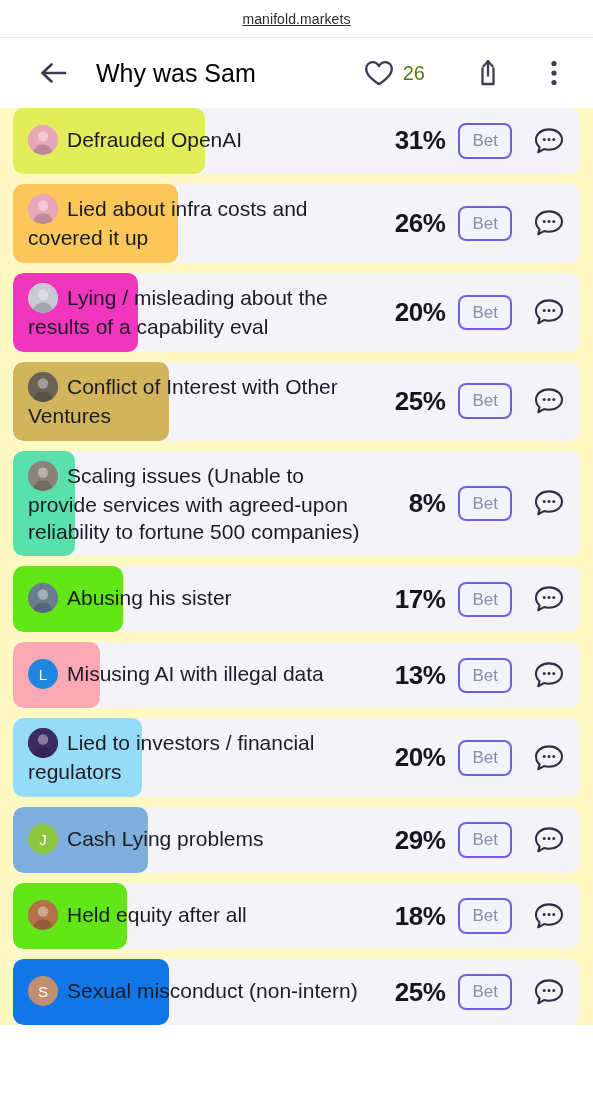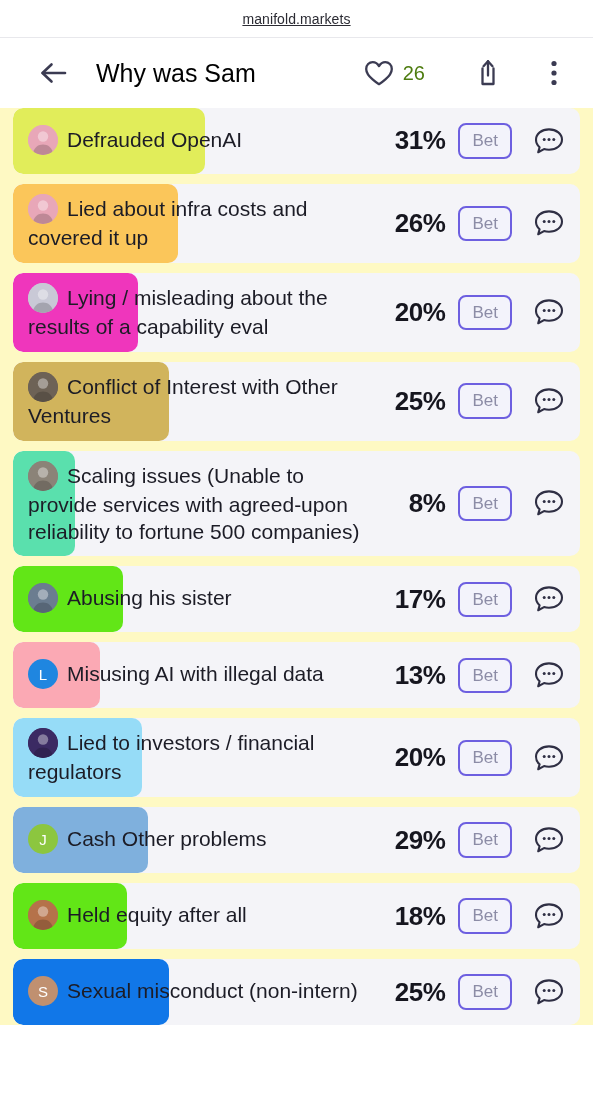--- a/index.html
+++ b/index.html
@@ -407,21 +407,21 @@
               <circle cx="16" cy="13.5" r="1.5" fill="#2f2f44"></circle>
               <circle cx="20.8" cy="13.5" r="1.5" fill="#2f2f44"></circle>
             </svg>
           </span>
         </div>
       </div>
     </div>
     <div class="answer-row">
       <div class="answer-fill" style="background: rgb(127, 176, 221); width: 135px;"></div>
       <div class="answer-main">
-        <div class="answer-text"><span class="avatar" style="background: rgb(140, 198, 63);">J</span><span class="answer-text-inline">Cash Other problems</span></div>
+        <div class="answer-text"><span class="avatar" style="background: rgb(140, 198, 63);">J</span><span class="answer-text-inline">Cash Lying problems</span></div>
       </div>
       <div class="answer-right">
         <div class="pct">29%</div>
         <button class="bet-btn">Bet</button>
         <div class="chat-btn">
           <span>
             <svg width="32" height="30" viewBox="0 0 32 30">
               <path d="M16 3.4 C23.6 3.4 29 8.1 29 13.6 C29 19.1 23.6 23.8 16 23.8 C14.2 23.8 12.5 23.6 11 23.1 L5.2 26.2 L6.6 21.3 C4.3 19.4 3 16.7 3 13.6 C3 8.1 8.4 3.4 16 3.4 Z" fill="none" stroke="#2f2f44" stroke-width="2.1" stroke-linejoin="round"></path>
               <circle cx="11.2" cy="13.5" r="1.5" fill="#2f2f44"></circle>
               <circle cx="16" cy="13.5" r="1.5" fill="#2f2f44"></circle>

